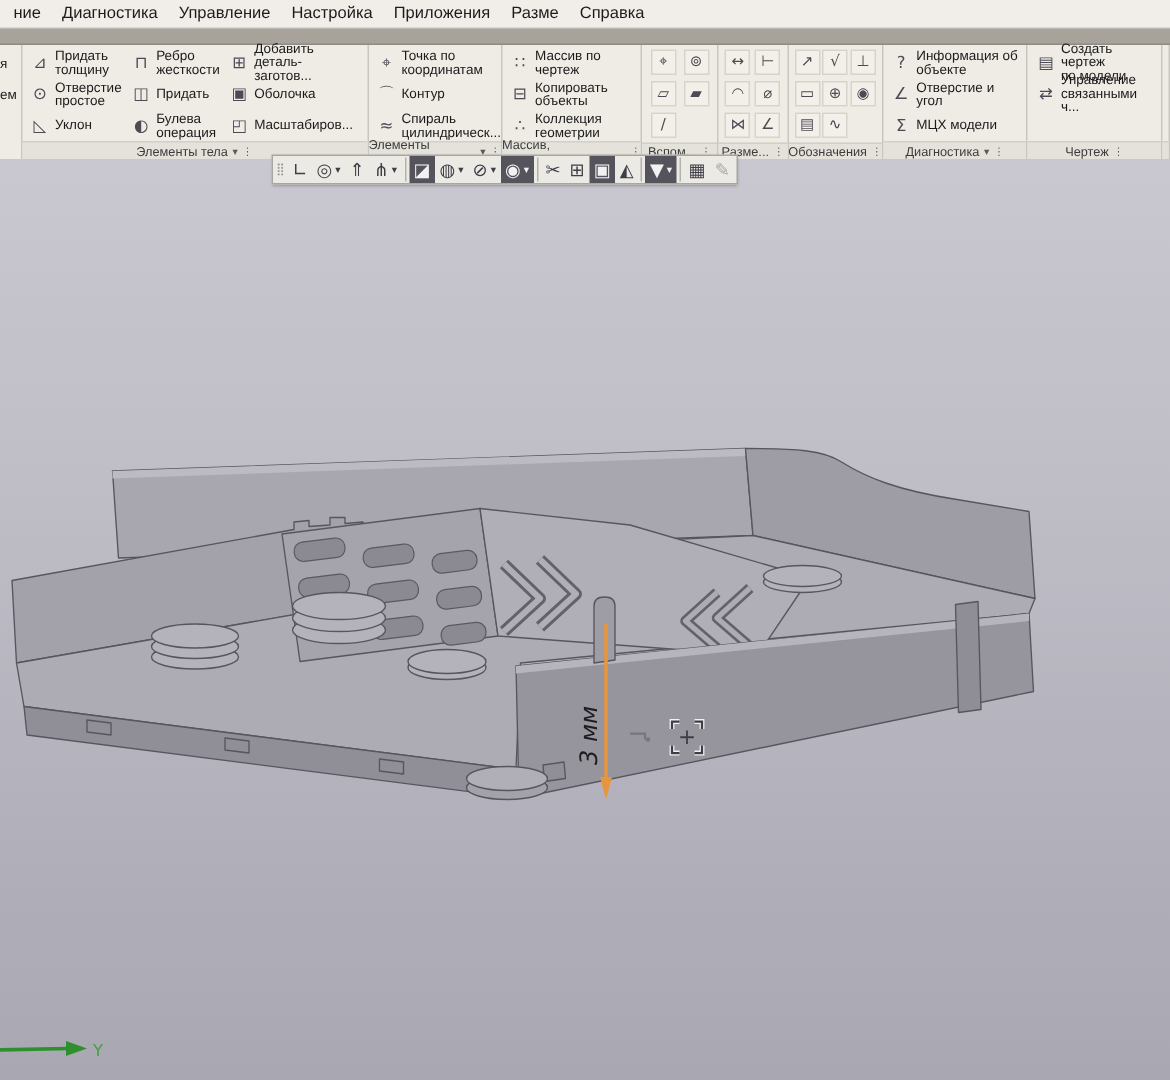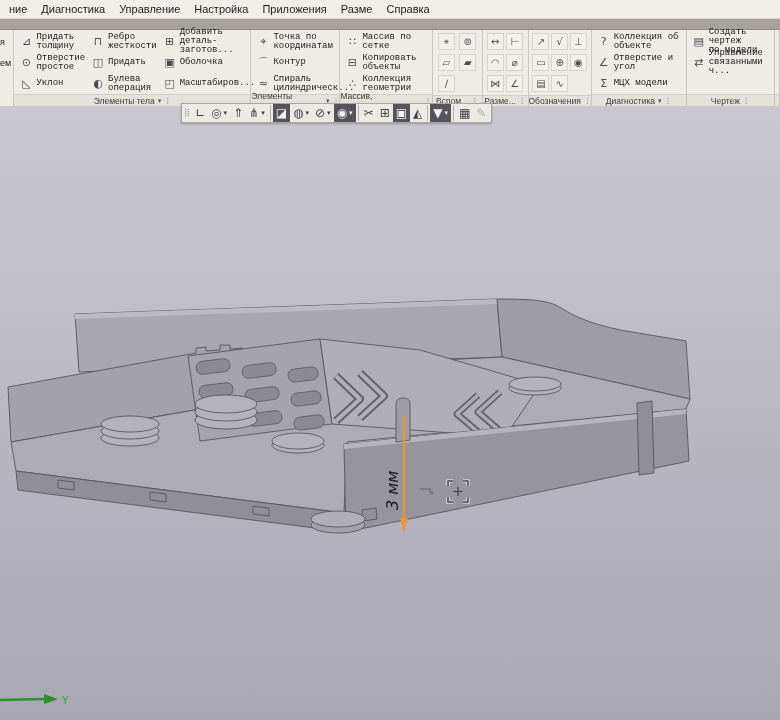--- a/index.html
+++ b/index.html
@@ -13,21 +13,21 @@
   .band { height:11px; background:#a7a39b; border-bottom:1px solid #8f8c85; }
 
   
   .ribbon { height:76px; background:#efece6; display:flex; align-items:stretch; }
   .rgroup { display:flex; flex-direction:column; border-right:1px solid #c9c6c0; }
   .rgc { flex:1; display:grid; grid-auto-flow:column; grid-template-rows:repeat(3,21px);
     padding:1px 2px 0 2px; align-items:center; }
   .rbtn { display:flex; align-items:center; gap:3px; padding:0 3px; height:20px; cursor:default; }
   .ricon { width:14px; min-width:14px; height:14px; font-family:"DejaVu Sans",sans-serif;
     font-size:11px; line-height:14px; text-align:center; color:#4c4a54; }
-  .rlabel { font-size:9px; line-height:9px; color:#1b1b1b; white-space:pre-line;font-family:Liberation Mono, monospace; }
+  .rlabel { font-size:9px; line-height:9px; color:#1b1b1b; white-space:pre-line; }
   .rglabel { height:12px; background:#e5e2db; border-top:1px solid #d2cfc8;
     display:flex; align-items:center; justify-content:center; gap:3px;
     font-size:8.5px; color:#3c3c3c; }
   .gl-aff { font-size:7px; color:#5a5a5a; }
   .igrid { flex:1; display:grid; grid-auto-flow:column; grid-template-rows:repeat(3,21px);
     padding:1px 3px; align-items:center; justify-content:space-around; }
   .ibtn { width:17px; height:17px; border:1px solid #d6d3cc; background:#f3f0ea;
     font-family:"DejaVu Sans",sans-serif; font-size:10px; line-height:15px;
     text-align:center; color:#4c4a54; cursor:default; }
   .ibtn.empty { border:none; background:transparent; }
@@ -148,21 +148,21 @@
       <span>Элементы каркаса</span>
       <span class="gl-aff">▾</span>
       <span class="gl-aff">⋮</span>
     </div>
   </div>
 
   <div class="rgroup" style="width:96px">
     <div class="rgc">
       <div class="rbtn">
         <span class="ricon">∷</span>
-        <span class="rlabel">Массив по сетке</span>
+        <span class="rlabel">Массив по чертеж</span>
         </div>
       <div class="rbtn">
         <span class="ricon">⊟</span>
         <span class="rlabel">Копировать
 объекты</span>
         </div>
       <div class="rbtn">
         <span class="ricon">∴</span>
         <span class="rlabel">Коллекция
 геометрии</span>
@@ -218,21 +218,21 @@
     <div class="rglabel">
       <span>Обозначения</span>
       <span class="gl-aff">⋮</span>
     </div>
   </div>
 
   <div class="rgroup" style="width:99px">
     <div class="rgc">
       <div class="rbtn">
         <span class="ricon">?</span>
-        <span class="rlabel">Коллекция об
+        <span class="rlabel">Информация об
 объекте</span>
         </div>
       <div class="rbtn">
         <span class="ricon">∠</span>
         <span class="rlabel">Отверстие и
 угол</span>
         </div>
       <div class="rbtn">
         <span class="ricon">Σ</span>
         <span class="rlabel">МЦХ модели</span>

